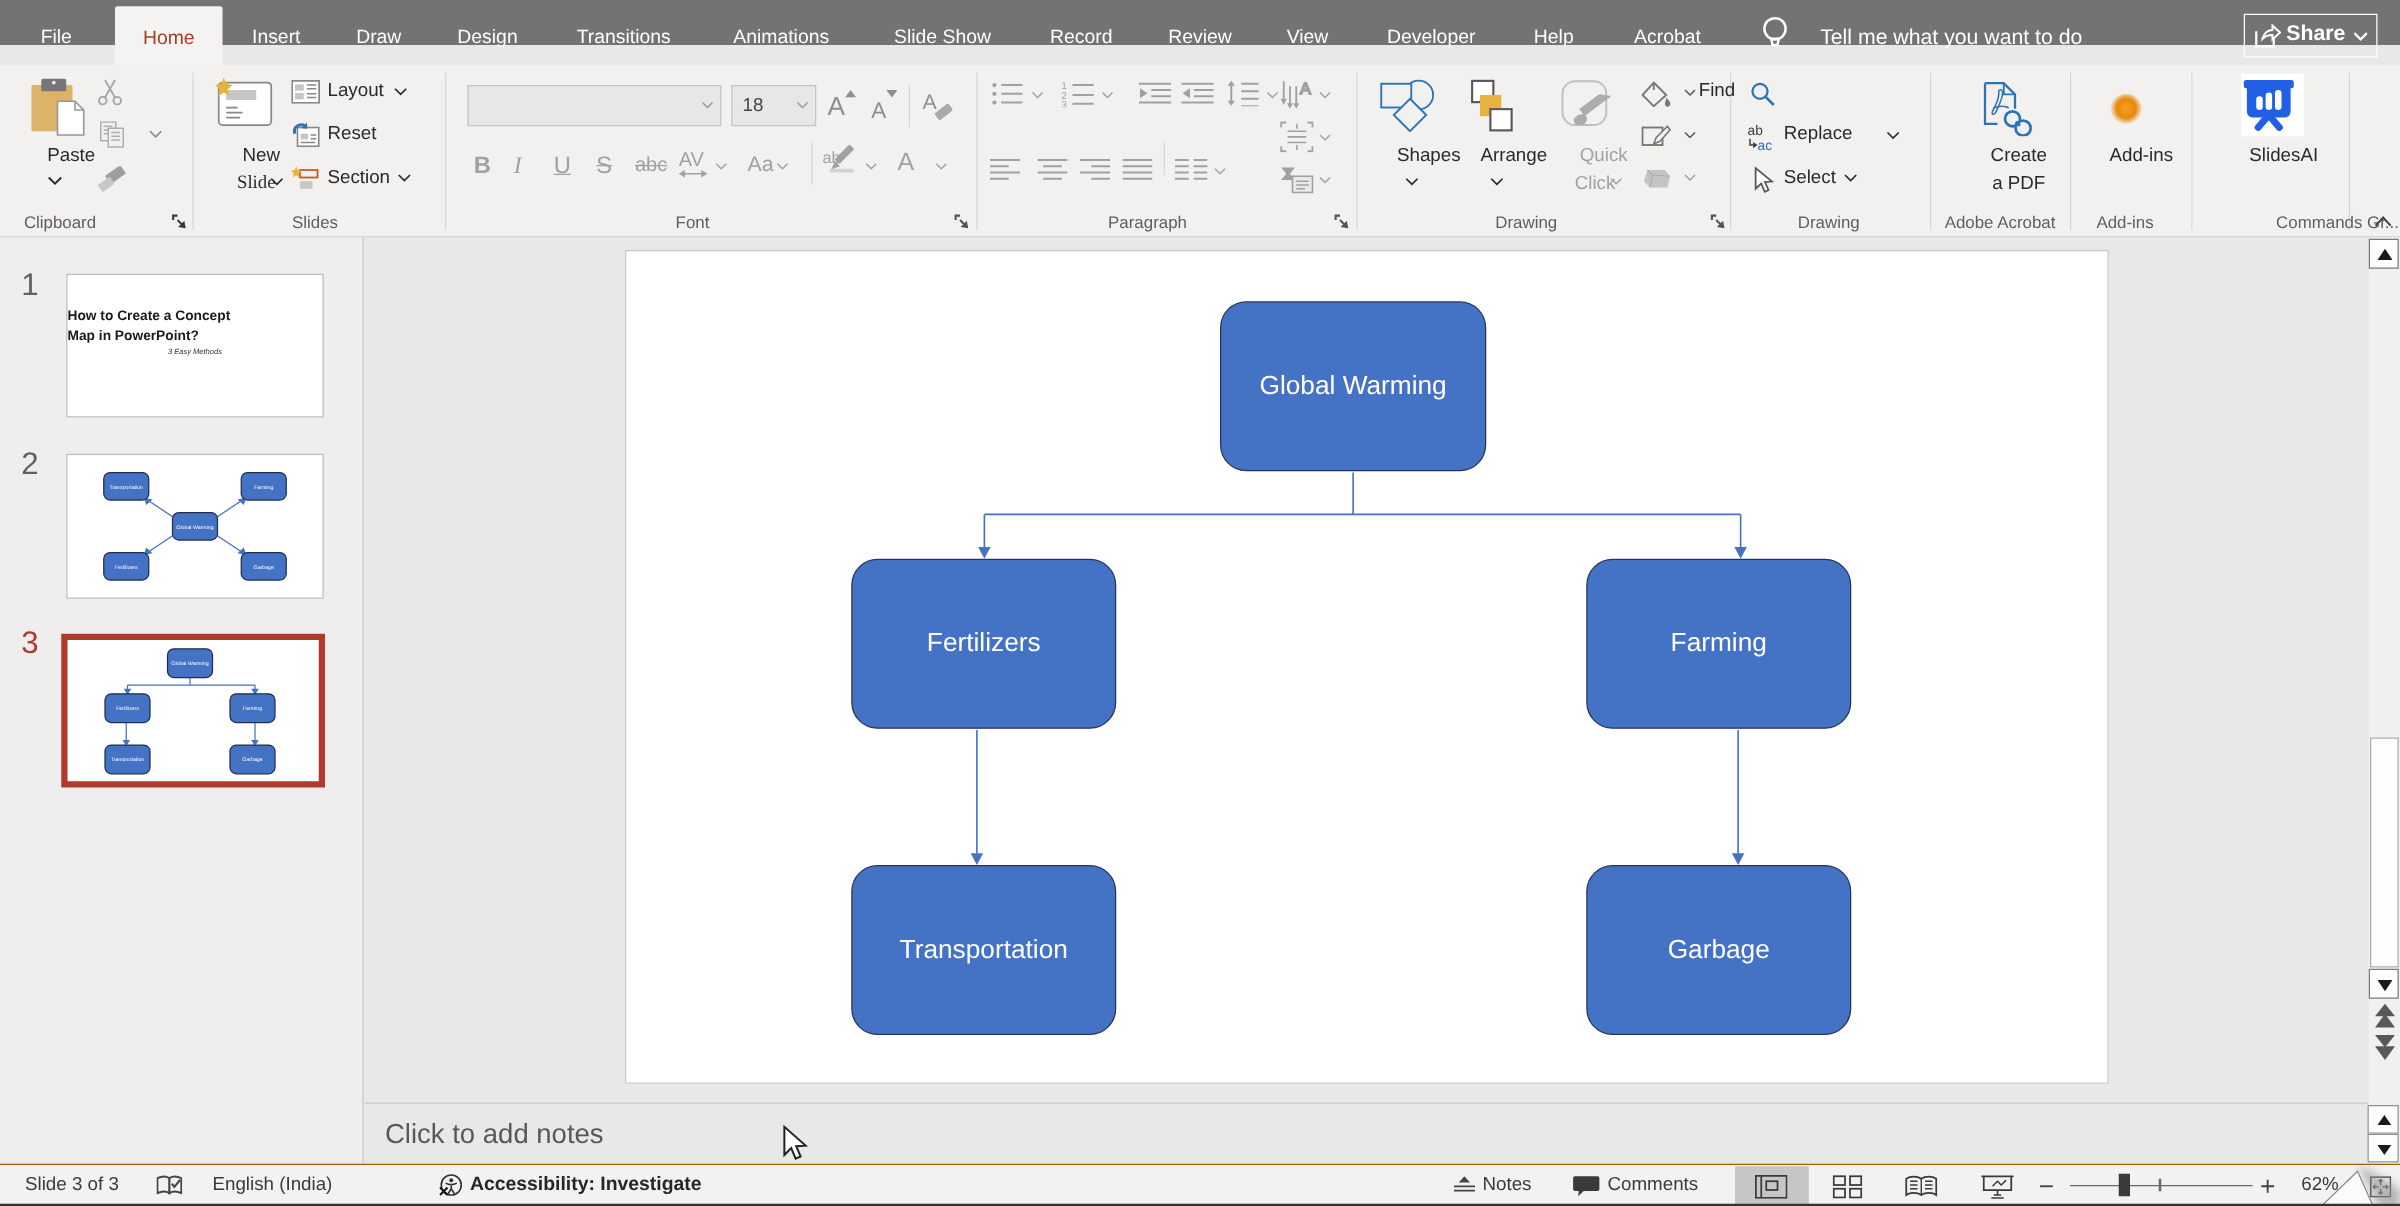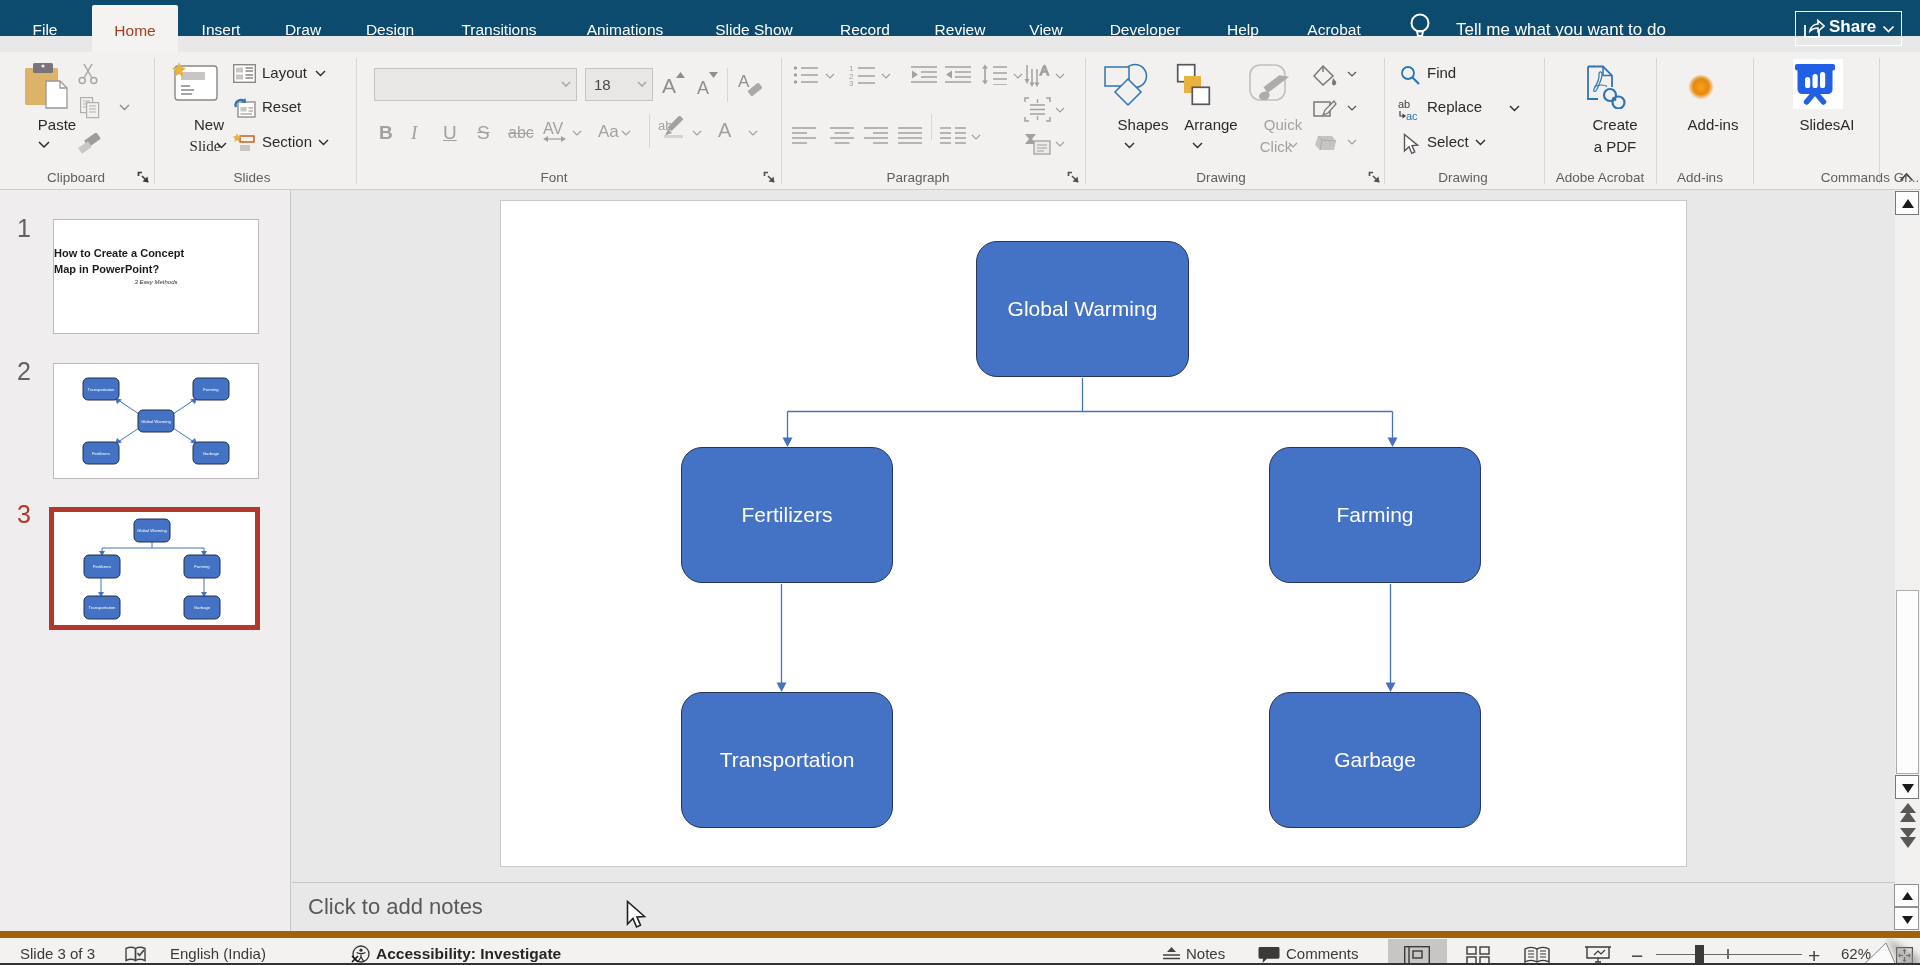--- a/index.html
+++ b/index.html
@@ -1,21 +1,21 @@
 <!DOCTYPE html>
 <html><head>
 <meta charset="utf-8">
 <style>
   * { margin:0; padding:0; box-sizing:border-box; }
   html,body { width:1920px; height:965px; overflow:hidden; }
   body { font-family:"Liberation Sans", sans-serif; position:relative; background:#E9E8E8; }
   .abs { position:absolute; }
 
   
-  #titlebar { position:absolute; left:0; top:0; width:1920px; height:36px; background:#0c4a6e; }
+  #titlebar { position:absolute; left:0; top:0; width:1920px; height:36px; background:#737373; }
   .tab { position:absolute; top:4px; height:52px; line-height:52px; color:#fff; font-size:15.5px; transform:translateX(-50%); white-space:nowrap; }
   #hometab { position:absolute; left:92px; top:5px; width:86px; height:47px; background:#F5F3F2; border-radius:2px 2px 0 0;text-align:center; }
   #hometab span { position:absolute; left:50%; transform:translateX(-50%); top:2px; line-height:47px; color:#A33E22; font-size:15.5px; }
 
   
   #ribbon { position:absolute; left:0; top:52px; width:1920px; height:138px; background:#F2F1F0; border-bottom:1px solid #CFCDCC; }
   .gsep { position:absolute; top:6px; height:126px; width:1px; background:#D9D7D5; }
   .glabel { position:absolute; top:117px; height:18px; line-height:18px; font-size:13.5px; color:#605E5C; transform:translateX(-50%); white-space:nowrap; }
   .dlg { position:absolute; width:13px; height:13px; }
   .btxt { position:absolute; transform:translateX(-50%); font-size:15px; color:#2b2a29; white-space:nowrap; line-height:21px;margin-left:13px;}
@@ -32,21 +32,21 @@
   .node { position:absolute; background:#4472C4; border:1px solid #26355C; border-radius:21px; color:#fff; font-size:21px; display:flex; align-items:center; justify-content:center; }
 
   
   #notes { position:absolute; left:292px; top:882px; width:1603px; height:49px; background:#E9E8E8; border-top:1px solid #C9C7C6; }
   #notes .hint { position:absolute; left:16px; top:11px; font-size:22px; color:#5a5856; }
 
   
   #vscroll { position:absolute; left:1895px; top:190px; width:25px; height:741px; background:#F1F0EF; }
 
   
-  #status { position:absolute; left:0; top:931px; width:1920px; height:34px; background:#F3F2F1; border-top:7px solid #a16207; font-size:15px; color:#3B3A39; }
+  #status { position:absolute; left:0; top:931px; width:1920px; height:34px; background:#F3F2F1; border-top:1px solid #a16207; font-size:15px; color:#3B3A39; }
   #status .item { position:absolute; top:0; height:31px; line-height:31px; }
   #bottomline { position:absolute; left:0; top:963px; width:1920px; height:2px; background:#333333; }
 </style>
 </head>
 <body>
 
 <div id="titlebar">
   <div class="tab" style="left:45px;">File</div>
   <div id="hometab">
       <span>Home</span>
@@ -117,21 +117,21 @@
     <path d="M9 9 L16 9 M9 12 L16 12 M9 15 L16 15"></path>
   </svg>
   <svg class="abs" style="left:119px; top:52px;" width="11" height="7" viewBox="0 0 11 7">
       <path d="M1 1 L5.5 5.5 L10 1" fill="none" stroke="#8a8886" stroke-width="1.3"></path>
     </svg>
 
   <svg class="abs" style="left:76px; top:81px;" width="26" height="21" viewBox="0 0 26 21">
     <rect x="9" y="3" width="15" height="8" rx="1" transform="rotate(-35 16 7)" fill="#9F9D9B"></rect>
     <rect x="3" y="11" width="12" height="7" rx="1" transform="rotate(-35 9 14.5)" fill="#C9C7C5"></rect>
   </svg>
-  <div class="glabel" style="left:76px;">Clipboard</div>
+  <div class="glabel" style="left:48px;">Clipboard</div>
   <svg class="dlg" style="left:137px; top:119px;" viewBox="0 0 13 13">
       <path d="M1.5 5 L1.5 1.5 L5 1.5" stroke="#3b3a39" fill="none" stroke-width="1.7"></path>
       <path d="M5 5 L11 11" stroke="#3b3a39" stroke-width="1.6"></path>
       <path d="M11.5 11.5 L5.5 10.5 L10.5 5.5 Z" fill="#3b3a39"></path>
     </svg>
 
   <svg class="abs" style="left:170px; top:10px;" width="49" height="40" viewBox="0 0 49 40">
     <rect x="5" y="4" width="42" height="34" rx="3" fill="#fff" stroke="#8A8886" stroke-width="1.4"></rect>
     <rect x="11" y="10" width="24" height="8" fill="#C8C6C4"></rect>
     <path d="M11 24 L20 24 M11 28 L24 28 M11 32 L22 32" stroke="#8A8886" stroke-width="1.4"></path>
@@ -384,21 +384,21 @@
   <svg class="dlg" style="left:1368px; top:119px;" viewBox="0 0 13 13">
       <path d="M1.5 5 L1.5 1.5 L5 1.5" stroke="#55534F" fill="none" stroke-width="1.7"></path>
       <path d="M5 5 L11 11" stroke="#55534F" stroke-width="1.6"></path>
       <path d="M11.5 11.5 L5.5 10.5 L10.5 5.5 Z" fill="#55534F"></path>
     </svg>
 
   <svg class="abs" style="left:1400px; top:13px;" width="20" height="20" viewBox="0 0 20 20" fill="none">
     <circle cx="8" cy="8" r="6" stroke="#2E74B5" stroke-width="1.8"></circle>
     <path d="M12.5 12.5 L19 19" stroke="#2E74B5" stroke-width="2.2"></path>
   </svg>
-  <span class="abs gtxt" style="left:1427px; top:12px;">Find</span>
+  <span class="abs gtxt" style="left:1359px; top:12px;">Find</span>
   <svg class="abs" style="left:1398px; top:46px;" width="25" height="23" viewBox="0 0 25 23">
     <text x="0" y="10" font-size="11" fill="#403f3e" font-family="Liberation Sans">ab</text>
     <text x="8" y="22" font-size="11" fill="#2E74B5" font-family="Liberation Sans">ac</text>
     <path d="M2 13 L2 18 L6 18" fill="none" stroke="#403f3e" stroke-width="1.2"></path>
     <path d="M8 18 L4.5 15.5 L4.5 20.5 Z" fill="#403f3e"></path>
   </svg>
   <span class="abs gtxt" style="left:1427px; top:46px;">Replace</span>
   <svg class="abs" style="left:1509px; top:53px;" width="11" height="7" viewBox="0 0 11 7">
       <path d="M1 1 L5.5 5.5 L10 1" fill="none" stroke="#2b2a29" stroke-width="1.4"></path>
     </svg>

